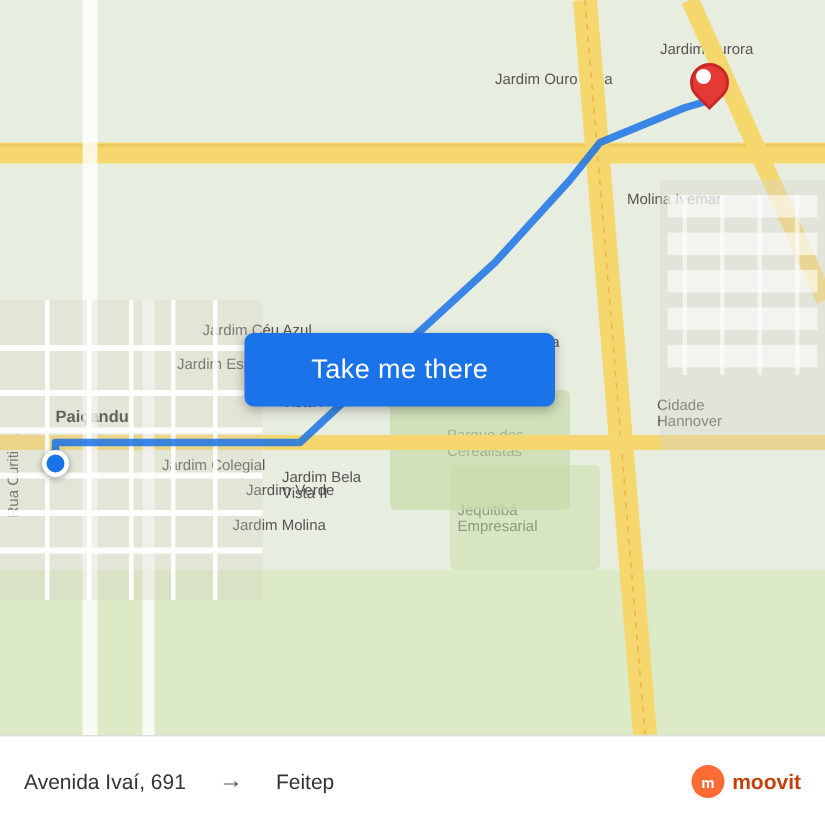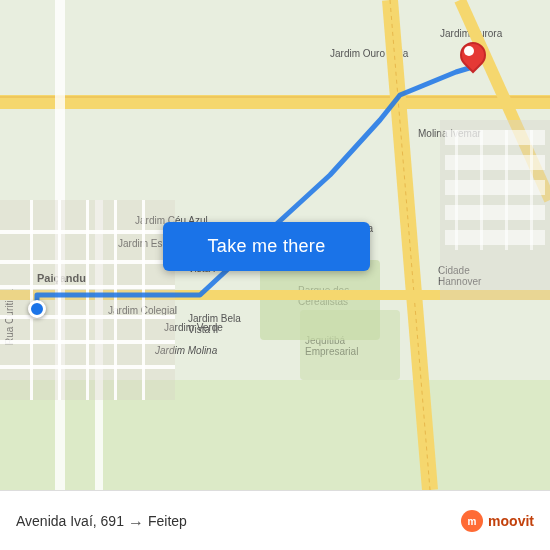--- a/index.html
+++ b/index.html
@@ -114,21 +114,21 @@
 
     
     #bottom-bar {
       width: 550px;
       height: 60px;
       background: #fff;
       display: flex;
       align-items: center;
       padding: 0 16px;
       border-top: 1px solid #ddd;
-      gap: 0;
+      gap: 18px;
     }
 
     .bottom-address {
       font-size: 14px;
       color: #333;
       font-weight: 500;
     }
 
     .bottom-arrow {
       font-size: 16px;
@@ -237,21 +237,21 @@
   <div class="map-label" style="left:440px; top:28px;">Jardim Aurora</div>
   <div class="map-label" style="left:418px; top:128px;">Molina Ivemar</div>
   <div class="map-label" style="left:135px; top:215px;">Jardim Céu Azul</div>
   <div class="map-label" style="left:118px; top:238px;">Jardim Espanha</div>
   <div class="map-label" style="left:188px; top:252px;">Jardim Bela<br>Vista I</div>
   <div class="map-label" style="left:318px; top:223px;">Jardim Nilza</div>
   <div class="map-label-bold" style="left:37px; top:272px;">Paiçandu</div>
   <div class="map-label" style="left:108px; top:305px;">Jardim Colegial</div>
   <div class="map-label" style="left:164px; top:322px;">Jardim Verde</div>
   <div class="map-label" style="left:188px; top:313px;">Jardim Bela<br>Vista II</div>
-  <div class="map-label" style="left:155px; top:345px;font-style:italic;">Jardim Molina</div>
+  <div class="map-label" style="left:155px; top:345px;">Jardim Molina</div>
   <div class="map-label" style="left:298px; top:285px;">Parque dos<br>Cerealistas</div>
   <div class="map-label" style="left:305px; top:335px;">Jequitibá<br>Empresarial</div>
   <div class="map-label" style="left:438px; top:265px;">Cidade<br>Hannover</div>
   <div class="map-label" style="left:408px; top:205px; transform: rotate(80deg); transform-origin: 0 0;">Rodovia da Moda</div>
   <div class="map-label" style="left:4px; top:345px; transform: rotate(-90deg); transform-origin: 0 0; white-space: nowrap;">Rua Curitiba</div>
 
   <div class="pin-red"></div>
 
   <div class="origin-dot"></div>
 

